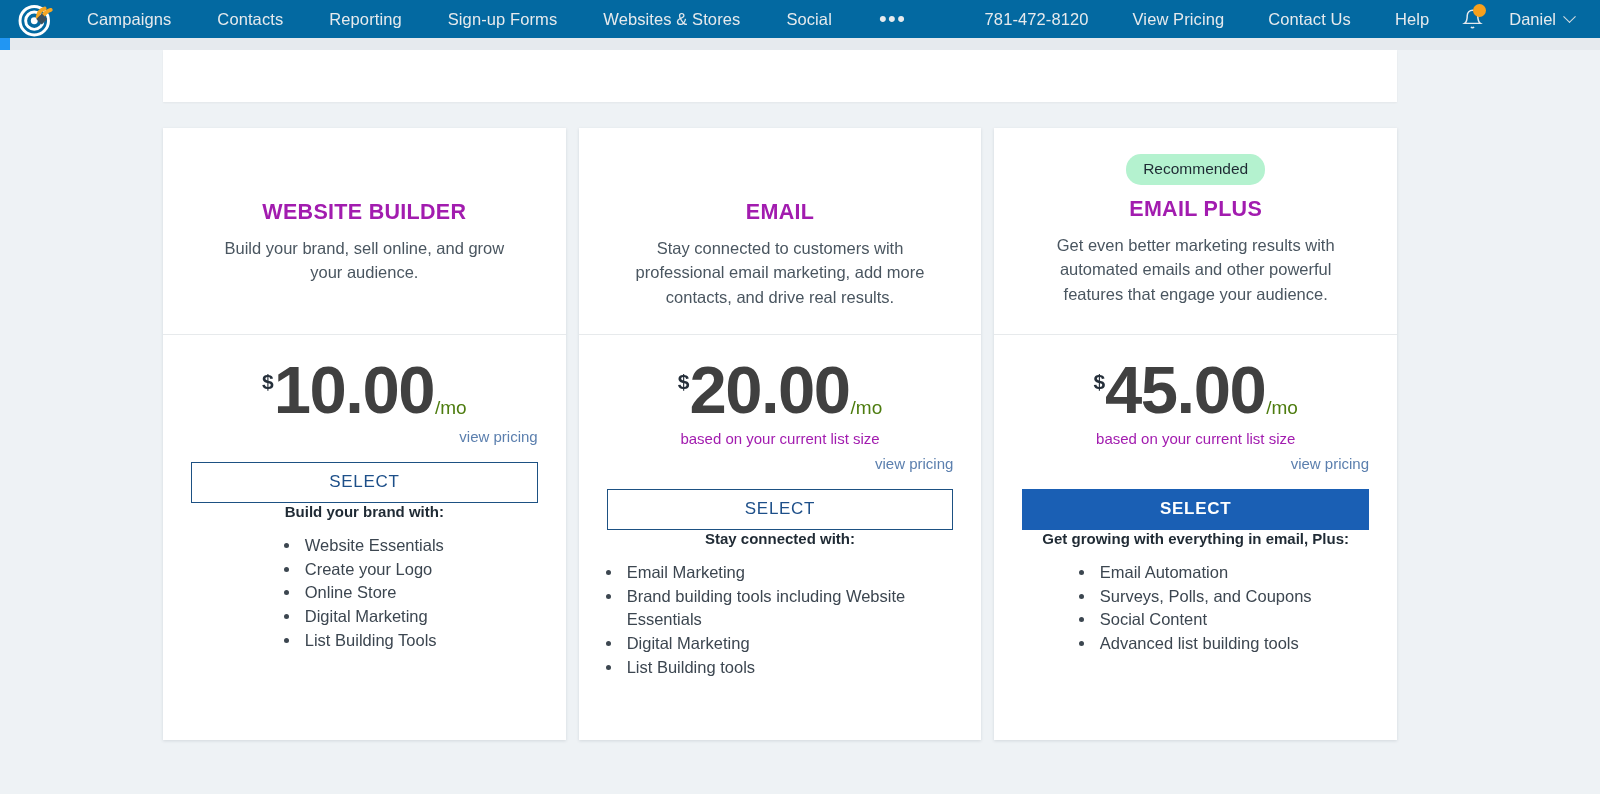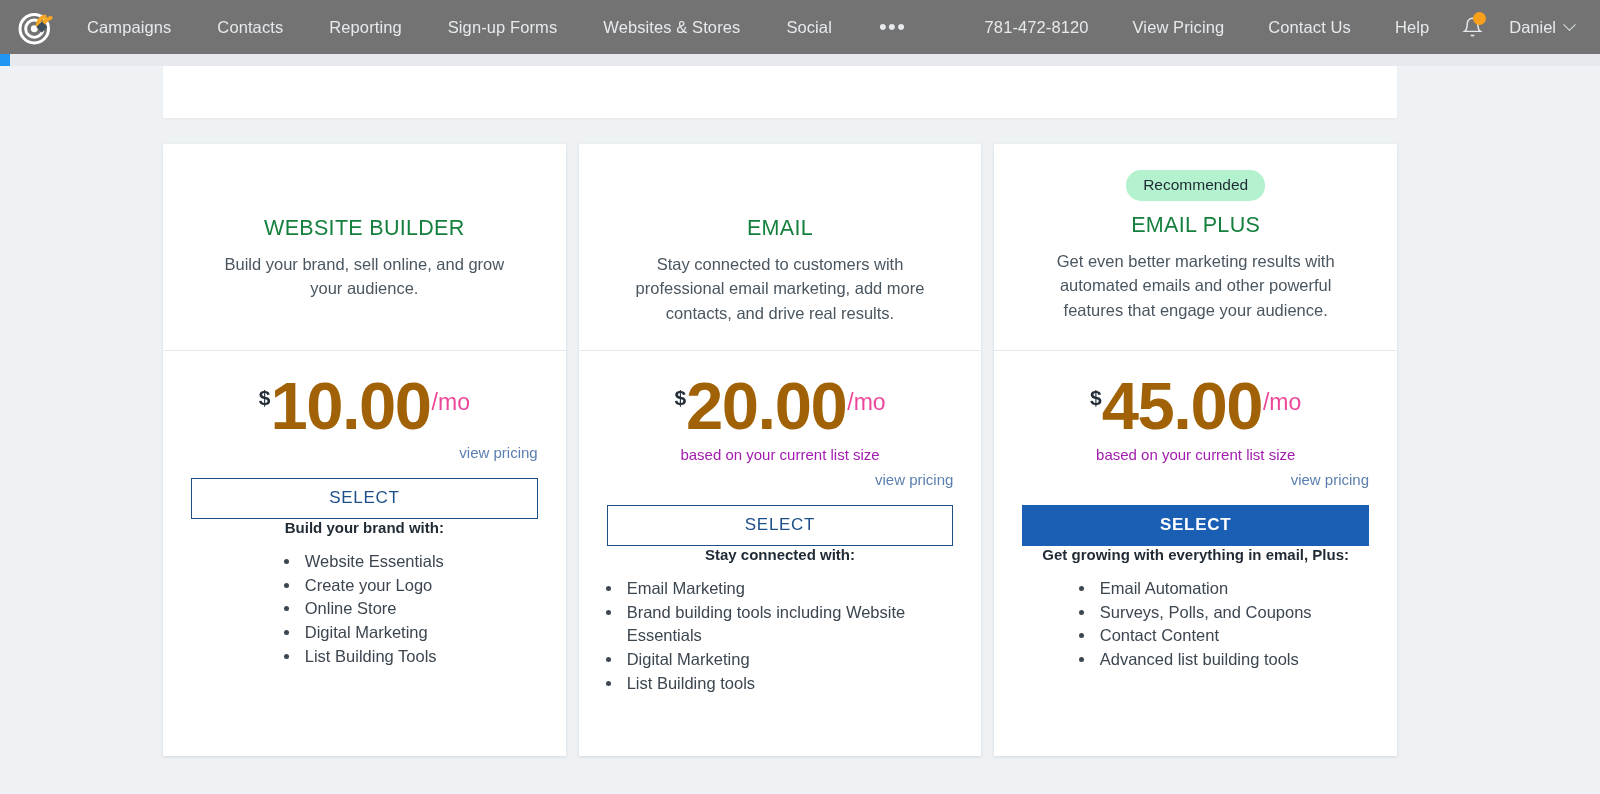--- a/index.html
+++ b/index.html
@@ -5,22 +5,22 @@
   * { box-sizing: border-box; margin: 0; padding: 0; }
   html, body {
     width: 1600px; height: 794px;
     font-family: "Liberation Sans", sans-serif;
     background: #eef2f5;
     overflow: hidden;
   }
 
   
   .navbar {
-    height: 54px;
-    background: #737373;
+    height: 38px;
+    background: #0369a1;
     display: flex;
     align-items: center;
     padding: 0 22px 0 8px;
     position: relative;
     z-index: 5;
   }
   .logo-wrap {
     width: 56px; height: 54px;
     display: flex; align-items: center; justify-content: center;
     flex: none;
@@ -123,22 +123,22 @@
     background: #b4f2cf;
     color: #1e2a33;
     font-size: 15.5px;
     padding: 6px 17px 7px;
     border-radius: 15px;
     margin-bottom: 12px;
   }
   .badge-spacer { height: 46px; }
   .plan-name {
     font-size: 21.5px;
-    font-weight: normal;
-    color: #15803d;
+    font-weight: bold;
+    color: #a21caf;
     letter-spacing: .3px;
     margin-bottom: 11px;
   }
   .plan-desc {
     font-size: 16.5px;
     color: #4a5660;
     line-height: 1.47;
     padding: 0 8px;
   }
 
@@ -158,29 +158,29 @@
   }
   .currency {
     font-size: 21px;
     font-weight: bold;
     color: #252f3a;
     margin-top: 12px;
   }
   .amount {
     font-size: 67px;
     font-weight: bold;
-    color: #a16207;
+    color: #404040;
     letter-spacing: -1.5px;
     line-height: .92;
   }
   .per {
-    font-size: 23px;
-    color: #ec4899;
+    font-size: 19px;
+    color: #4d7c0f;
     align-self: flex-end;
-    margin-bottom: 23px;
+    margin-bottom: 4px;
     margin-left: 1px;
   }
   .list-note {
     font-size: 15px;
     color: #a21caf;
     margin-top: 7px;
     height: 20px;
   }
   .note-blank { height: 0px; margin-top: 0; }
   .view-pricing {
@@ -361,21 +361,21 @@
           <span class="per">/mo</span>
         </div>
         <div class="list-note">based on your current list size</div>
         <div class="view-pricing">view pricing</div>
         <button class="select-btn primary">SELECT</button>
         <div class="features">
           <div class="features-title">Get growing with everything in email, Plus:</div>
           <ul>
             <li>Email Automation</li>
             <li>Surveys, Polls, and Coupons</li>
-            <li>Contact Content</li>
+            <li>Social Content</li>
             <li>Advanced list building tools</li>
           </ul>
         </div>
       </div>
     </div>
 
   </div>
 </div>
 
 </body></html>

